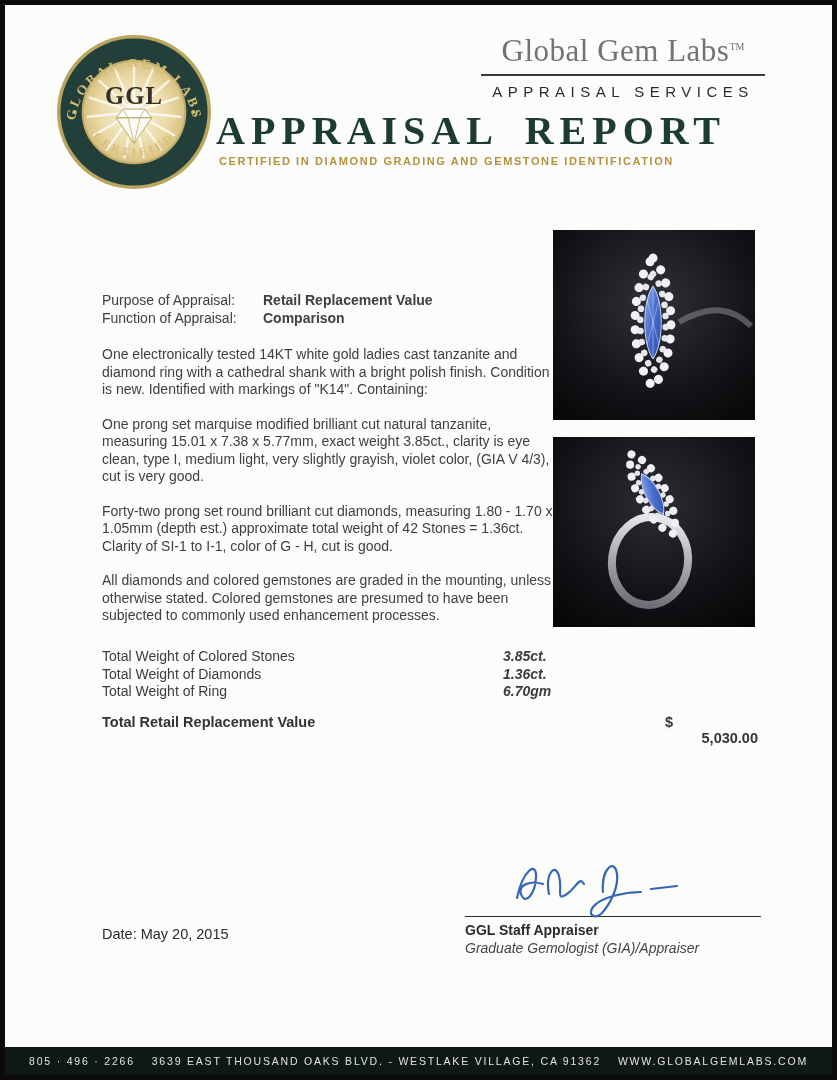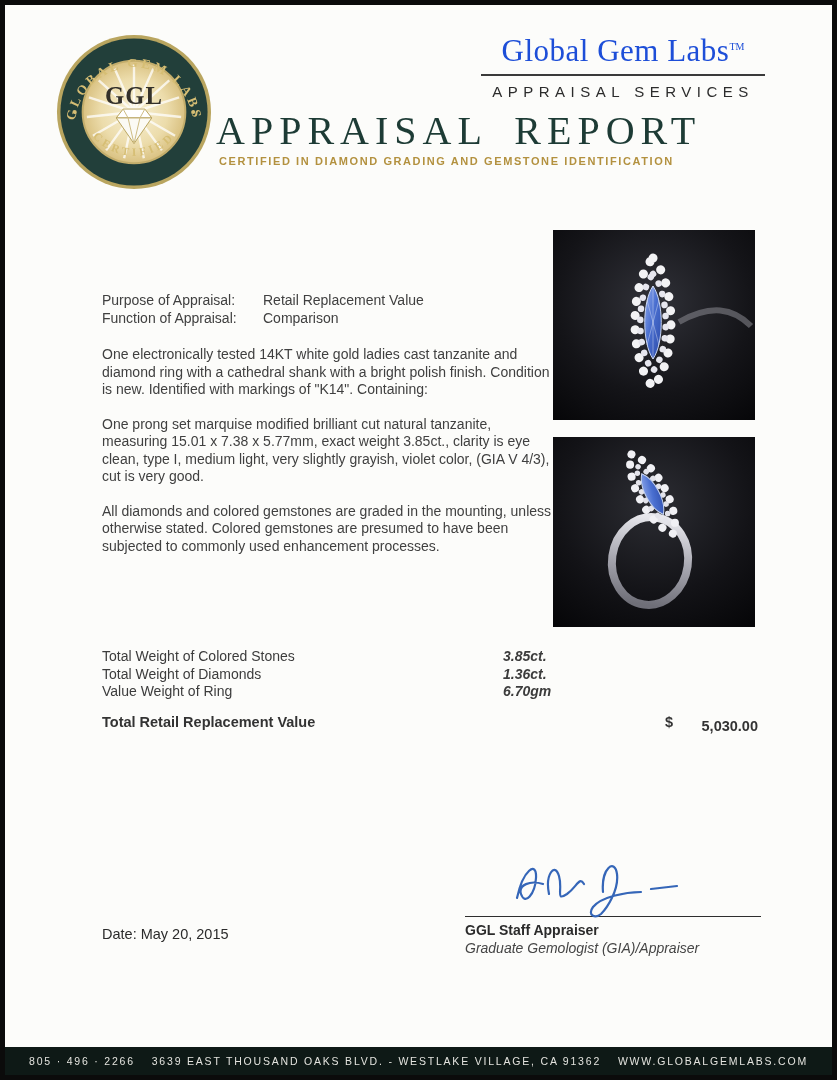--- a/index.html
+++ b/index.html
@@ -10,56 +10,56 @@
     border:5px solid #0b0b0b;
     box-sizing:border-box;
     font-family:"Liberation Sans",sans-serif;
     color:#3c3c3c;
     overflow:hidden;
     margin:0 auto;
   }
   
   .seal{position:absolute;left:50px;top:28px;width:158px;height:158px;}
   .brand{position:absolute;left:476px;top:28px;width:284px;text-align:center;}
-  .brand-name{font-family:"Liberation Serif",serif;font-size:31px;color:#1d4ed8;letter-spacing:0.5px;}
+  .brand-name{font-family:"Liberation Serif",serif;font-size:31px;color:#737373;letter-spacing:0.5px;}
   .brand-name sup{font-size:10px;letter-spacing:0;}
   .brand-rule{border-top:2px solid #3a3a3a;margin-top:5px;}
   .brand-sub{margin-top:7px;font-size:15px;letter-spacing:5.5px;color:#2c2c2c;}
   .report-title{
     position:absolute;left:211px;top:102px;
-    font-family:"Liberation Serif",serif;font-weight:400;
+    font-family:"Liberation Serif",serif;font-weight:700;
     font-size:40px;letter-spacing:6px;word-spacing:12px;
     color:#1d3b35;white-space:nowrap;
   }
   .report-subtitle{
     position:absolute;left:214px;top:150px;
     font-size:11px;font-weight:700;letter-spacing:1.6px;
     color:#b3913f;white-space:nowrap;
   }
   
   .photo{position:absolute;left:548px;width:202px;height:190px;margin:0;}
   .photo1{top:225px;}
   .photo2{top:432px;}
   .photo svg{display:block;width:100%;height:100%;}
   
   .body-text{position:absolute;left:97px;top:287px;width:455px;font-size:14px;line-height:17.5px;color:#404040;}
   .kv-row{display:flex;}
   .kv-label{width:161px;flex:none;}
-  .kv-value{font-weight:400;}
+  .kv-value{font-weight:700;}
   .body-text p{margin:0 0 17px 0;}
   .body-text .first-para{margin-top:19px;}
   
   .totals{position:absolute;left:97px;top:643px;width:470px;font-size:14px;line-height:17.5px;}
   .totals-row{display:flex;}
   .totals-label{width:401px;flex:none;}
   .totals-value{font-weight:700;font-style:italic;}
   .grand-total{position:absolute;left:97px;top:709px;width:656px;font-size:14.5px;font-weight:700;color:#333;}
   .gt-label{position:absolute;left:0;top:0;}
   .gt-currency{position:absolute;left:563px;top:0;}
-  .gt-amount{position:absolute;right:0;top:4px;}
+  .gt-amount{position:absolute;right:0;top:16px;}
   
   .sig-block{position:absolute;left:460px;top:843px;width:296px;}
   .sig-scribble{display:block;width:250px;height:70px;margin-left:18px;margin-bottom:-2px;}
   .sig-line{border-top:1.5px solid #2e2e2e;}
   .sig-name{margin-top:5px;font-size:14px;font-weight:700;color:#2b2b2b;}
   .sig-cred{margin-top:2px;font-size:14px;font-style:italic;color:#454545;}
   .date-line{position:absolute;left:97px;top:921px;font-size:14.5px;font-weight:400;color:#2b2b2b;}
   
   .footer{
     position:absolute;left:0;right:0;bottom:0;height:28px;
@@ -190,34 +190,35 @@
     <div class="kv-row">
       <span class="kv-label">Purpose of Appraisal:</span>
       <span class="kv-value">Retail Replacement Value</span>
     </div>
     <div class="kv-row">
       <span class="kv-label">Function of Appraisal:</span>
       <span class="kv-value">Comparison</span>
     </div>
     <p class="first-para">One electronically tested 14KT white gold ladies cast tanzanite and diamond ring with a cathedral shank with a bright polish finish. Condition is new. Identified with markings of "K14". Containing:</p>
     <p>One prong set marquise modified brilliant cut natural tanzanite, measuring 15.01 x 7.38 x 5.77mm, exact weight 3.85ct., clarity is eye clean, type I, medium light, very slightly grayish, violet color, (GIA V 4/3), cut is very good.</p>
+    <p>Forty-two prong set round brilliant cut diamonds, measuring 1.80 - 1.70 x 1.05mm (depth est.) approximate total weight of 42 Stones = 1.36ct. Clarity of SI-1 to I-1, color of G - H, cut is good.</p>
     <p>All diamonds and colored gemstones are graded in the mounting, unless otherwise stated. Colored gemstones are presumed to have been subjected to commonly used enhancement processes.</p>
   </section>
 
   <section class="totals">
     <div class="totals-row">
       <span class="totals-label">Total Weight of Colored Stones</span>
       <span class="totals-value">3.85ct.</span>
     </div>
     <div class="totals-row">
       <span class="totals-label">Total Weight of Diamonds</span>
       <span class="totals-value">1.36ct.</span>
     </div>
     <div class="totals-row">
-      <span class="totals-label">Value Weight of Ring</span>
+      <span class="totals-label">Total Weight of Ring</span>
       <span class="totals-value">6.70gm</span>
     </div>
   </section>
 
   <div class="grand-total">
     <span class="gt-label">Total Retail Replacement Value</span>
     <span class="gt-currency">$</span>
     <span class="gt-amount">5,030.00</span>
   </div>
 

